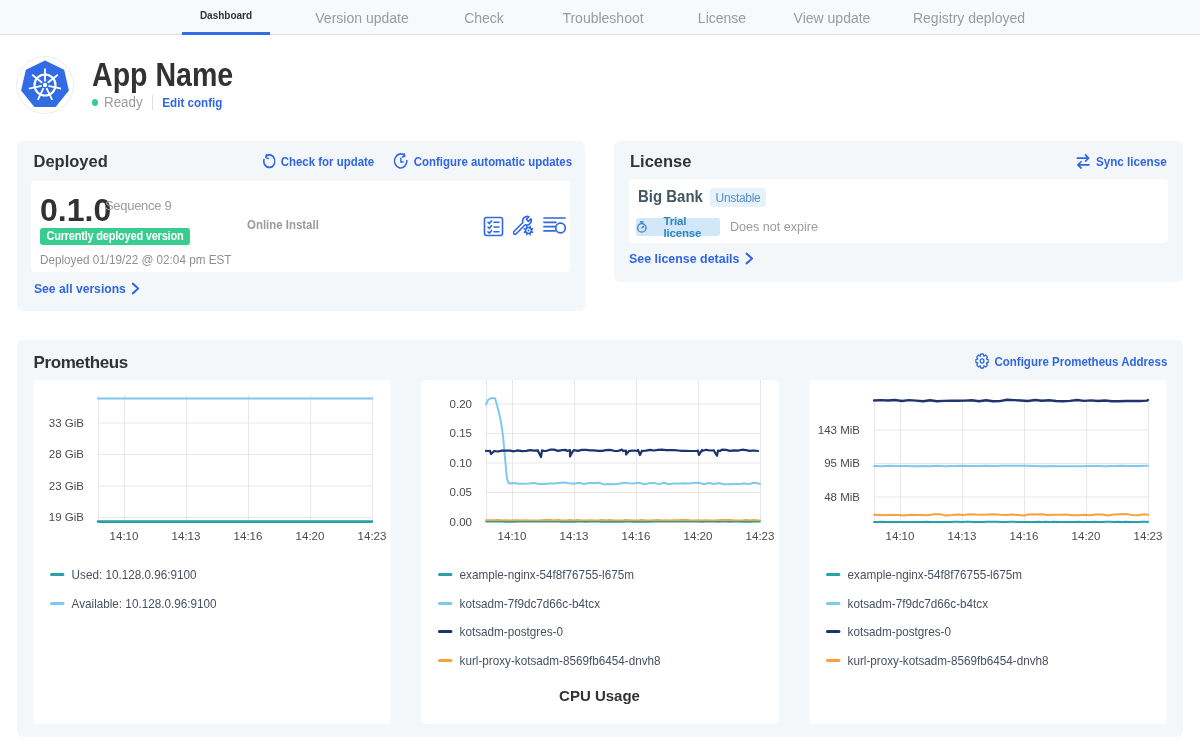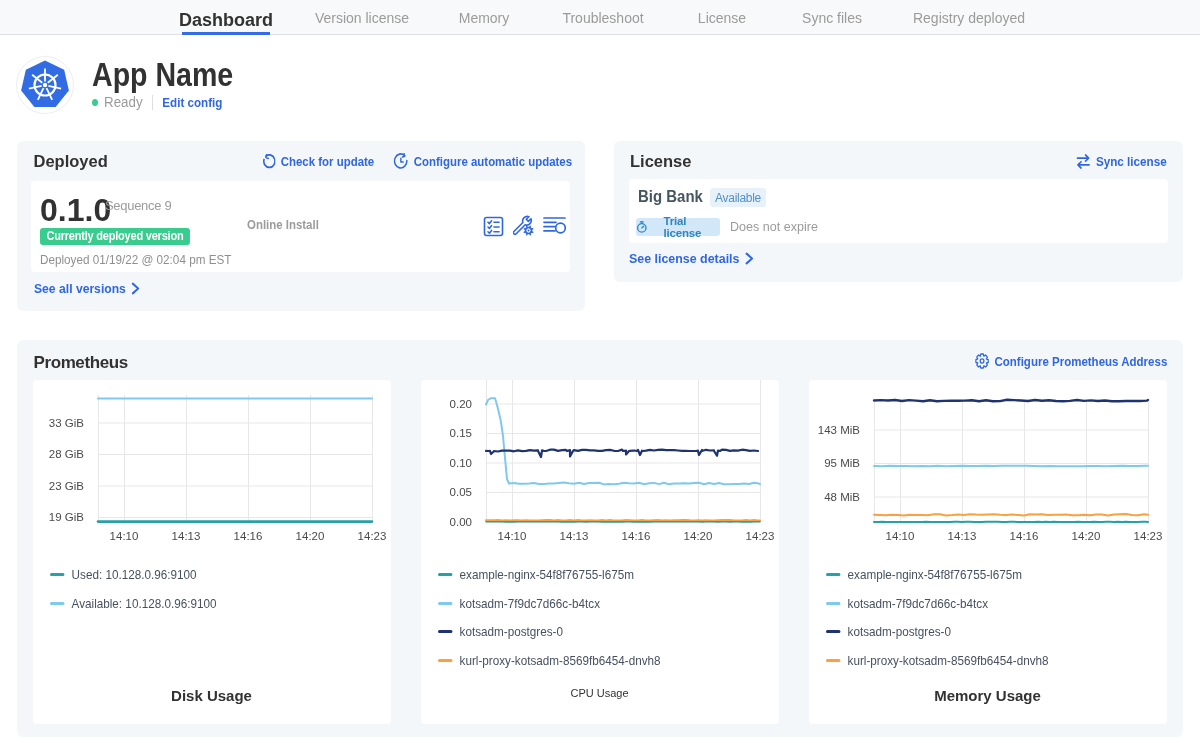--- a/index.html
+++ b/index.html
@@ -8,26 +8,26 @@
 .panel { position:absolute; background:#f4f7f9; border-radius:6px; }
 .card { position:absolute; background:#fff; border-radius:4px; }
 .h2 { font-size:16.5px; font-weight:bold; color:#323232; }
 .ilnk { display:flex; align-items:center; font-size:13px; font-weight:bold; color:#3066e0; }
 .ilnk svg { margin-right:6px; }
 </style></head>
 <body>
 
 <div class="abs" style="left:0;top:0;width:1200px;height:35px;background:#f8f9fa;border-bottom:1px solid #dcdfe3"></div>
 <div class="abs" style="left:182px;top:32px;width:88px;height:3px;background:#326de6"></div>
-<div class="abs" style="left:226px;top:10px;transform:translateX(-50%);font-size:18px;font-weight:bold;color:#323232">Dashboard</div>
-<div class="abs" style="left:362px;top:10px;transform:translateX(-50%);font-size:14px;color:#9b9b9b">Version license</div>
-<div class="abs" style="left:484px;top:10px;transform:translateX(-50%);font-size:14px;color:#9b9b9b">Memory</div>
+<div class="abs" style="left:226px;top:10px;transform:translateX(-50%);font-size:10px;font-weight:bold;color:#323232">Dashboard</div>
+<div class="abs" style="left:362px;top:10px;transform:translateX(-50%);font-size:14px;color:#9b9b9b">Version update</div>
+<div class="abs" style="left:484px;top:10px;transform:translateX(-50%);font-size:14px;color:#9b9b9b">Check</div>
 <div class="abs" style="left:603px;top:10px;transform:translateX(-50%);font-size:14px;color:#9b9b9b">Troubleshoot</div>
 <div class="abs" style="left:722px;top:10px;transform:translateX(-50%);font-size:14px;color:#9b9b9b">License</div>
-<div class="abs" style="left:832px;top:10px;transform:translateX(-50%);font-size:14px;color:#9b9b9b">Sync files</div>
+<div class="abs" style="left:832px;top:10px;transform:translateX(-50%);font-size:14px;color:#9b9b9b">View update</div>
 <div class="abs" style="left:969px;top:10px;transform:translateX(-50%);font-size:14px;color:#9b9b9b">Registry deployed</div>
 
 <div class="abs" style="left:16px;top:56px"><svg width="58" height="58" viewBox="0 0 58 58">
       <circle cx="29" cy="29" r="28.5" fill="#fff" stroke="#ededed" stroke-width="1"></circle>
       <polygon points="29.00,4.50 48.15,13.72 52.89,34.45 39.63,51.07 18.37,51.07 5.11,34.45 9.85,13.72" fill="#326ce5"></polygon>
       <circle cx="29" cy="29" r="10.5" fill="none" stroke="#fff" stroke-width="2.2"></circle>
       <circle cx="29" cy="29" r="2.2" fill="#fff"></circle>
       <line x1="29.00" y1="25.50" x2="29.00" y2="12.50" stroke="#fff" stroke-width="1.8"></line>
       <line x1="31.74" y1="26.82" x2="41.90" y2="18.71" stroke="#fff" stroke-width="1.8"></line>
       <line x1="32.41" y1="29.78" x2="45.09" y2="32.67" stroke="#fff" stroke-width="1.8"></line>
@@ -106,21 +106,21 @@
 
 <div class="panel" style="left:614px;top:141px;width:569px;height:141px">
   <div class="abs h2" style="left:16px;top:11px">License</div>
   <div class="abs ilnk" style="right:16px;top:13px;transform:scaleX(0.9);transform-origin:right center"><svg width="16" height="15" viewBox="0 0 16 15">
         <path d="M1.5 4.2 L13.5 4.2 M10.5 1 L14 4.2 L10.5 7.2" stroke="#3066e0" stroke-width="1.7" fill="none" stroke-linecap="round" stroke-linejoin="round"></path>
         <path d="M14.5 10.8 L2.5 10.8 M5.5 7.8 L2 10.8 L5.5 14" stroke="#3066e0" stroke-width="1.7" fill="none" stroke-linecap="round" stroke-linejoin="round"></path>
       </svg>Sync license</div>
   <div class="card" style="left:15px;top:38px;width:539px;height:64px">
     <div class="abs" style="left:8.5px;top:8px;font-size:17px;font-weight:bold;color:#44565f;transform:scaleX(0.88);transform-origin:left top">Big Bank</div>
     <div class="abs" style="left:81px;top:9px;width:56px;height:19px;background:#e7f1fa;border-radius:3px;display:flex;align-items:center;justify-content:center">
-      <span style="font-size:12px;color:#5490c6;letter-spacing:-0.3px">Available</span>
+      <span style="font-size:12px;color:#5490c6;letter-spacing:-0.3px">Unstable</span>
       </div>
     <div class="abs" style="left:7px;top:39px;width:84px;height:18px;background:#d2e7f7;border-radius:3px;display:flex;align-items:center;justify-content:center">
       <svg width="13" height="14" viewBox="0 0 13 14">
           <circle cx="6.5" cy="8" r="4.7" stroke="#2e86c4" stroke-width="1.5" fill="none" stroke-linecap="round"></circle>
           <line x1="6.5" y1="8" x2="8.6" y2="6.2" stroke="#2e86c4" stroke-width="1.5" fill="none" stroke-linecap="round"></line>
           <line x1="4.9" y1="1.2" x2="8.1" y2="1.2" stroke="#2e86c4" stroke-width="1.5" fill="none" stroke-linecap="round"></line>
           <line x1="6.5" y1="1.4" x2="6.5" y2="3" stroke="#2e86c4" stroke-width="1.5" fill="none" stroke-linecap="round"></line>
         </svg>
         <span style="font-size:11.5px;font-weight:bold;color:#2e86c4;margin-left:16px;letter-spacing:-0.2px">Trial license</span>
       </div>
@@ -164,21 +164,20 @@
           <polyline points="65.0,141.6 339.0,141.6" fill="none" stroke="#28a0a8" stroke-width="2.6" stroke-linejoin="round" stroke-linecap="round"></polyline>
         </svg></div>
     <div style="position:absolute;left:17px;top:188px;height:14px;display:flex;align-items:center;transform:scaleX(0.9);transform-origin:left center">
         <span style="display:inline-block;width:16px;height:3px;border-radius:2px;background:#28a0a8;margin-right:8px"></span>
         <span style="font-size:13px;color:#485060">Used: 10.128.0.96:9100</span>
       </div>
       <div style="position:absolute;left:17px;top:216.5px;height:14px;display:flex;align-items:center;transform:scaleX(0.9);transform-origin:left center">
         <span style="display:inline-block;width:16px;height:3px;border-radius:2px;background:#7fc8ee;margin-right:8px"></span>
         <span style="font-size:13px;color:#485060">Available: 10.128.0.96:9100</span>
       </div>
-    <div class="abs" style="left:0;top:307px;width:358px;text-align:center;font-size:15px;font-weight:bold;color:#323232">Disk Usage</div>
   </div>
 
   <div class="card" style="left:403.5px;top:39.5px;width:358px;height:344px">
     <div class="abs" style="left:0;top:0"><svg width="358" height="170" viewBox="0 0 358 170">
           <line x1="65" y1="24.0" x2="339" y2="24.0" stroke="#e7e7e7" stroke-width="1"></line>
           <line x1="65" y1="53.5" x2="339" y2="53.5" stroke="#e7e7e7" stroke-width="1"></line>
           <line x1="65" y1="83.0" x2="339" y2="83.0" stroke="#e7e7e7" stroke-width="1"></line>
           <line x1="65" y1="112.5" x2="339" y2="112.5" stroke="#e7e7e7" stroke-width="1"></line>
           <line x1="65" y1="142.0" x2="339" y2="142.0" stroke="#e7e7e7" stroke-width="1"></line>
           <line x1="65.5" y1="-4.0" x2="65.5" y2="142.0" stroke="#e7e7e7" stroke-width="1"></line>
@@ -211,21 +210,21 @@
         <span style="font-size:13px;color:#485060">kotsadm-7f9dc7d66c-b4tcx</span>
       </div>
       <div style="position:absolute;left:17px;top:245.0px;height:14px;display:flex;align-items:center;transform:scaleX(0.9);transform-origin:left center">
         <span style="display:inline-block;width:16px;height:3px;border-radius:2px;background:#1f3370;margin-right:8px"></span>
         <span style="font-size:13px;color:#485060">kotsadm-postgres-0</span>
       </div>
       <div style="position:absolute;left:17px;top:273.5px;height:14px;display:flex;align-items:center;transform:scaleX(0.9);transform-origin:left center">
         <span style="display:inline-block;width:16px;height:3px;border-radius:2px;background:#f9a13f;margin-right:8px"></span>
         <span style="font-size:13px;color:#485060">kurl-proxy-kotsadm-8569fb6454-dnvh8</span>
       </div>
-    <div class="abs" style="left:0;top:307px;width:358px;text-align:center;font-size:11px;font-weight:normal;color:#323232">CPU Usage</div>
+    <div class="abs" style="left:0;top:307px;width:358px;text-align:center;font-size:15px;font-weight:bold;color:#323232">CPU Usage</div>
   </div>
 
   <div class="card" style="left:791.5px;top:39.5px;width:358px;height:344px">
     <div class="abs" style="left:0;top:0"><svg width="358" height="170" viewBox="0 0 358 170">
           <line x1="65" y1="50.0" x2="339" y2="50.0" stroke="#e7e7e7" stroke-width="1"></line>
           <line x1="65" y1="83.5" x2="339" y2="83.5" stroke="#e7e7e7" stroke-width="1"></line>
           <line x1="65" y1="117.0" x2="339" y2="117.0" stroke="#e7e7e7" stroke-width="1"></line>
           <line x1="65" y1="143.0" x2="339" y2="143.0" stroke="#e7e7e7" stroke-width="1"></line>
           <line x1="65.5" y1="22.0" x2="65.5" y2="143.0" stroke="#e7e7e7" stroke-width="1"></line>
           <line x1="91.5" y1="22.0" x2="91.5" y2="143.0" stroke="#e7e7e7" stroke-width="1"></line>
@@ -255,15 +254,14 @@
         <span style="font-size:13px;color:#485060">kotsadm-7f9dc7d66c-b4tcx</span>
       </div>
       <div style="position:absolute;left:17px;top:245.0px;height:14px;display:flex;align-items:center;transform:scaleX(0.9);transform-origin:left center">
         <span style="display:inline-block;width:16px;height:3px;border-radius:2px;background:#1f3370;margin-right:8px"></span>
         <span style="font-size:13px;color:#485060">kotsadm-postgres-0</span>
       </div>
       <div style="position:absolute;left:17px;top:273.5px;height:14px;display:flex;align-items:center;transform:scaleX(0.9);transform-origin:left center">
         <span style="display:inline-block;width:16px;height:3px;border-radius:2px;background:#f9a13f;margin-right:8px"></span>
         <span style="font-size:13px;color:#485060">kurl-proxy-kotsadm-8569fb6454-dnvh8</span>
       </div>
-    <div class="abs" style="left:0;top:307px;width:358px;text-align:center;font-size:15px;font-weight:bold;color:#323232">Memory Usage</div>
   </div>
 </div>
 
 </body></html>

